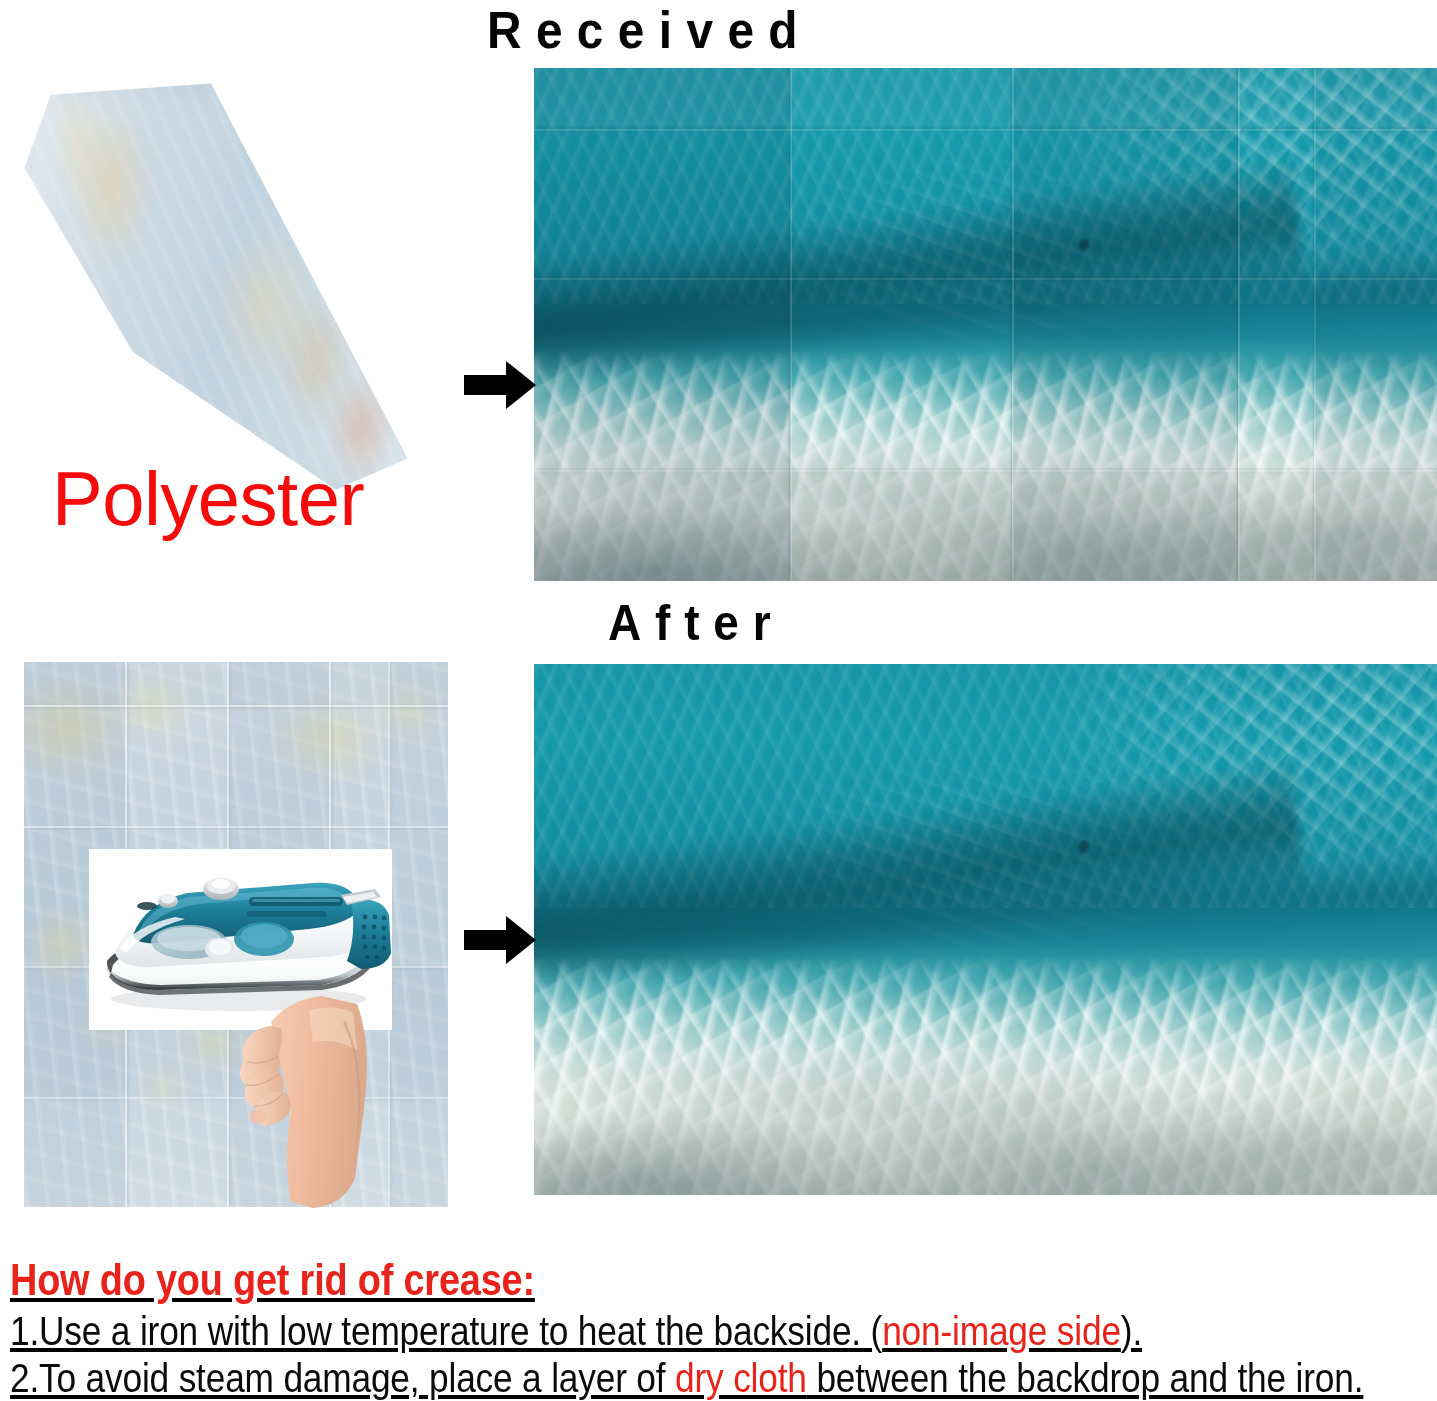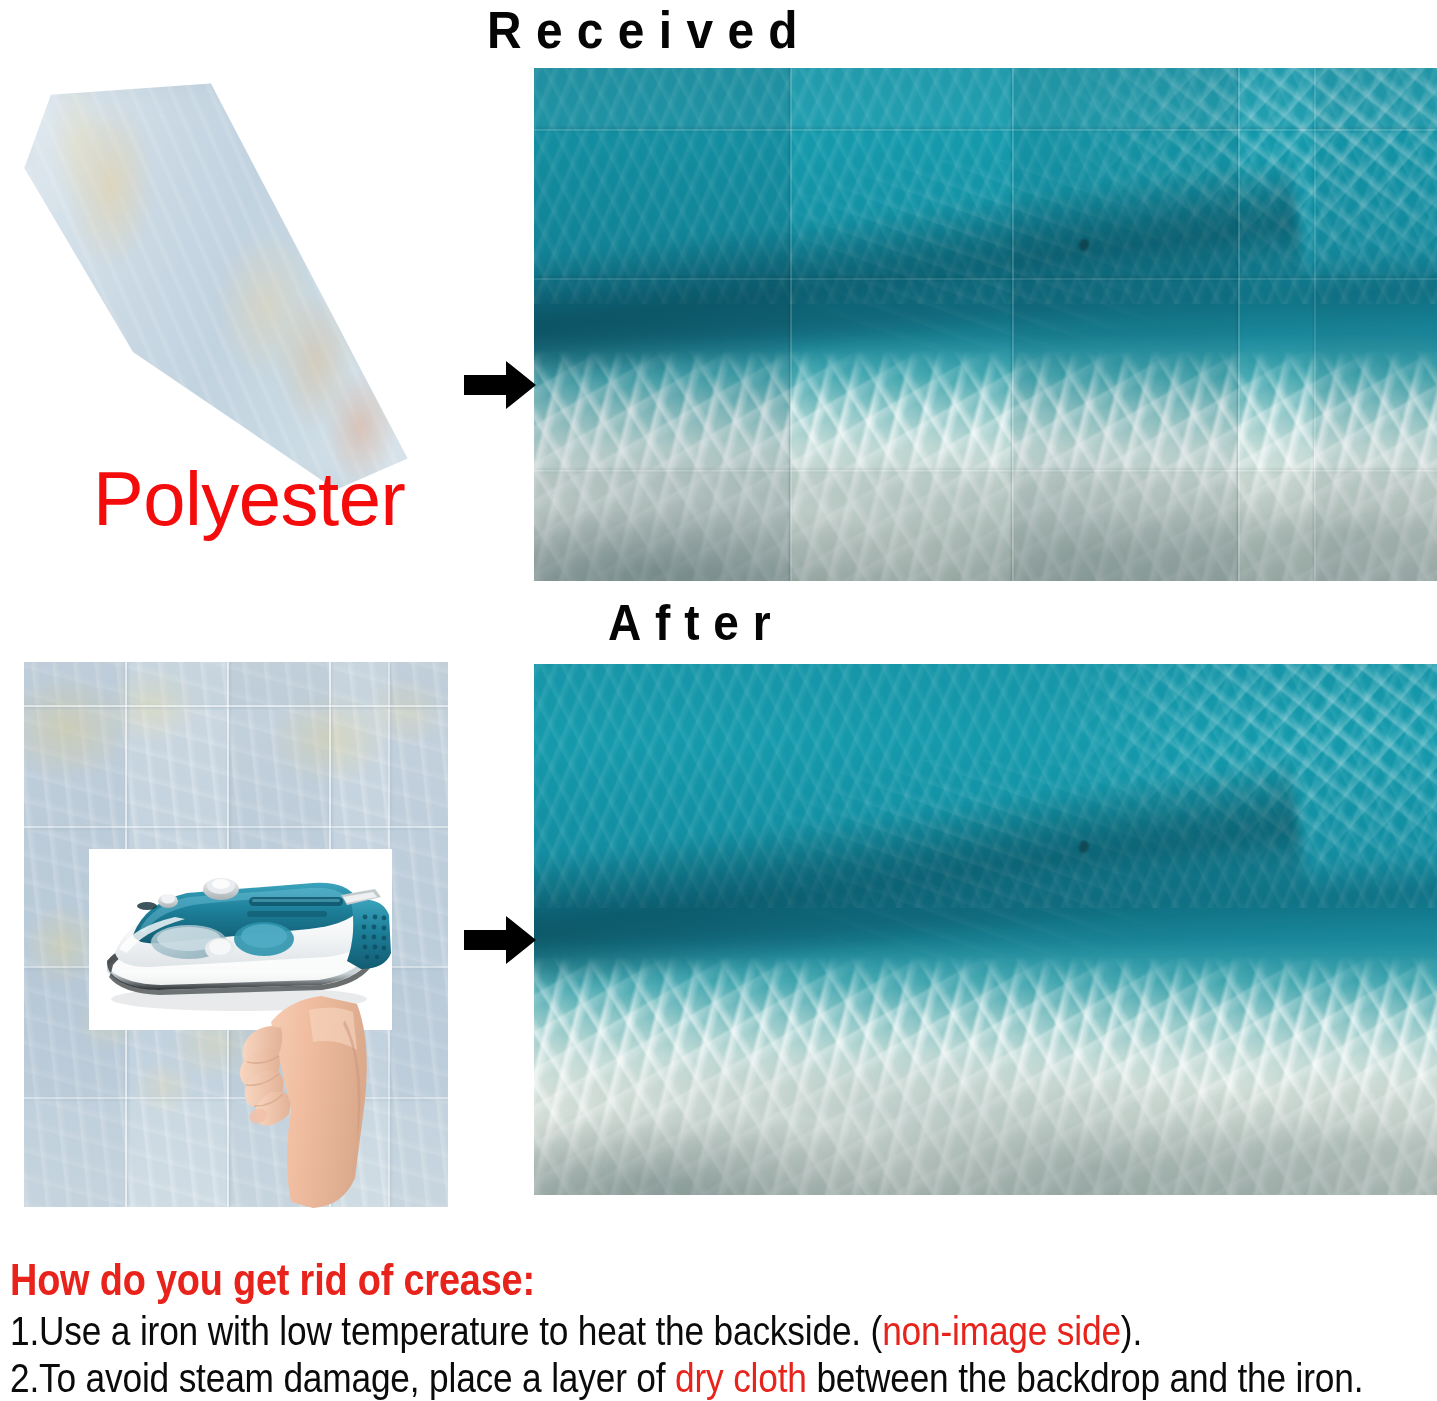--- a/index.html
+++ b/index.html
@@ -45,21 +45,20 @@
     position: absolute;
     left: 52px;
     top: 457px;
     font-family: "Liberation Sans", sans-serif;
     font-size: 76px;
     line-height: 84px;
     color: #f40c0c;
     letter-spacing: -0.5px;
     white-space: nowrap;
     z-index: 6;
-    margin-left: 41px;
   }
 
   
   .arrow {
     position: absolute;
     width: 76px;
     height: 54px;
     z-index: 5;
   }
   #arrow-received { left: 462px; top: 358px; }
@@ -398,20 +397,21 @@
   }
   #hand-arm svg { display: block; }
 
   
   #instructions {
     position: absolute;
     left: 10px;
     top: 1254px;
     width: 1425px;
     z-index: 7;
+    text-decoration: underline;
   }
   #instructions-heading {
     font-family: "Liberation Sans", sans-serif;
     font-weight: bold;
     font-size: 44px;
     line-height: 52px;
     color: #e8231b;
     letter-spacing: -0.2px;
     transform: scaleX(0.86);
     transform-origin: left center;

